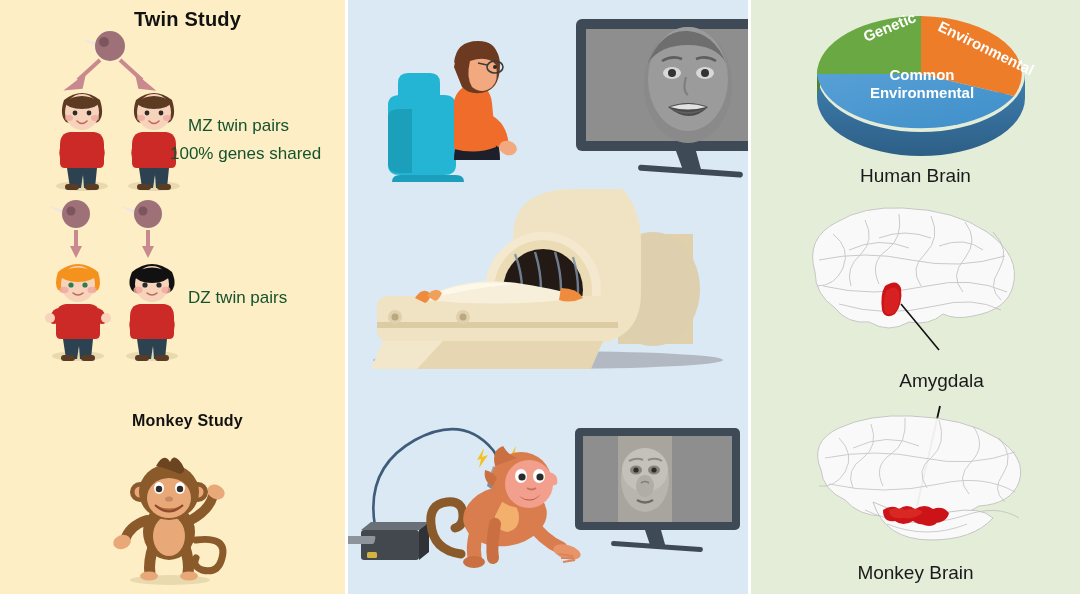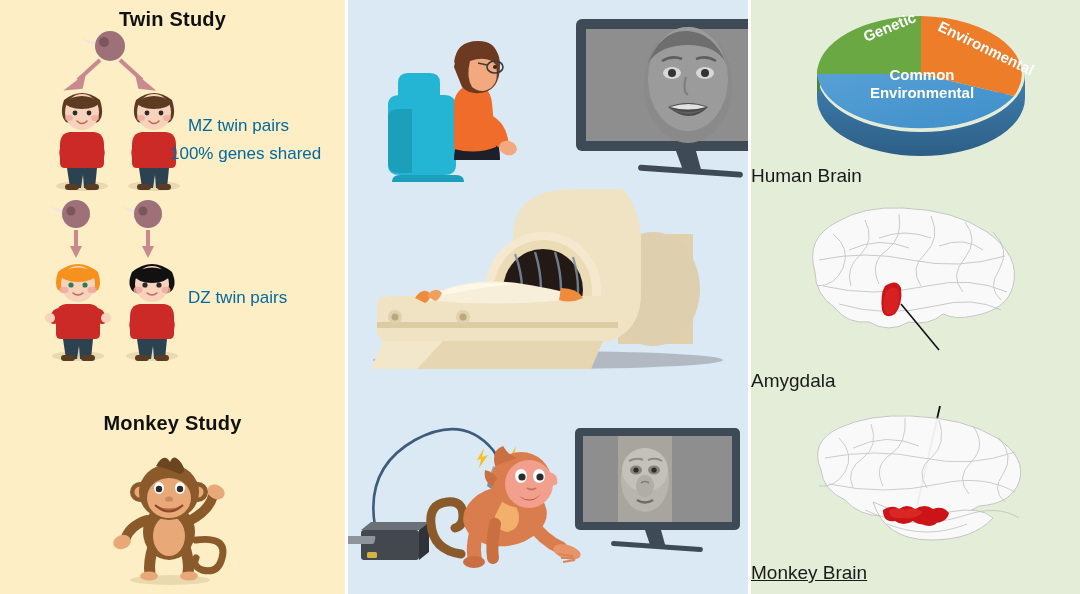--- a/index.html
+++ b/index.html
@@ -4,35 +4,35 @@
 <style>
   * { box-sizing: border-box; margin: 0; padding: 0; }
   body {
     width: 1080px; height: 594px;
     font-family: "Liberation Sans", sans-serif;
     background: #ffffff; overflow: hidden;
   }
   .figure { position: relative; width: 1080px; height: 594px; display: flex; }
 
   .panel { position: relative; height: 594px; overflow: hidden; }
-  .panel-left   { width: 345px; background: #fdeec5; }
+  .panel-left   { width: 345px; background: #fdeec5; padding-left: 15px; }
   .gap          { width: 3px;  background: #ffffff; }
   .panel-mid    { width: 400px; background: #dbe9f4; }
   .panel-right  { width: 329px; background: #e3edd8; }
 
   .title {
     position: absolute; width: 100%; text-align: center;
     font-weight: bold; color: #111; letter-spacing: .2px;
   }
   .caption {
-    position: absolute; text-align: left; color: #1a1a1a;
+    position: absolute; text-align: center; color: #1a1a1a;
     font-size: 19px; white-space: nowrap;
   }
   .side-text {
-    position: absolute; color: #0369a1; font-size: 17px; white-space: nowrap;
+    position: absolute; color: #14532d; font-size: 17px; white-space: nowrap;
   }
   .abs { position: absolute; }
   svg { display: block; overflow: visible; }
 </style>
 </head>
 <body>
 
 <div class="figure">
 
   <div class="panel panel-left">
@@ -147,21 +147,21 @@
           <path d="M48 54 q9 8 6 18 q-2 5 -7 2 q-4 -4 -3 -12Z" fill="#cc2a26"></path>
           <path d="M17 81 h30 l-2 20 h-11 l-1 -13 l-2 13 h-11Z" fill="#2c4250"></path>
           <rect x="15" y="97" width="14" height="6" rx="3" fill="#5a3b24"></rect>
           <rect x="35" y="97" width="14" height="6" rx="3" fill="#5a3b24"></rect>
         </g>
       </svg>
     </div>
 
     <div class="side-text" style="left:188px; top:288px;">DZ twin pairs</div>
 
-    <div class="title" style="top:412px; font-size:20px;">Monkey Study</div>
+    <div class="title" style="top:412px; font-size:16px;">Monkey Study</div>
 
     <div class="abs" style="left:92px; top:448px;">
       <svg width="165" height="140" viewBox="0 0 165 140">
         <ellipse cx="78" cy="132" rx="40" ry="5" fill="#e8d9ae"></ellipse>
 
         <path d="M104 92 q32 -4 26 18 q-4 16 -20 12 q-10 -4 -6 -12" stroke="#8b5a2b" stroke-width="7" fill="none" stroke-linecap="round"></path>
 
         <path d="M62 96 q-6 18 -4 30" stroke="#8b5a2b" stroke-width="11" fill="none" stroke-linecap="round"></path>
         <path d="M92 96 q6 18 4 30" stroke="#8b5a2b" stroke-width="11" fill="none" stroke-linecap="round"></path>
         <ellipse cx="57" cy="128" rx="9" ry="4.5" fill="#e8a878"></ellipse>
@@ -438,15 +438,15 @@
           <path d="M106 112 q10 -6 16 -1 q8 -6 16 0 q10 -6 18 0 q10 -4 16 4 q-2 10 -16 10
                    q-12 4 -20 -2 q-10 6 -18 0 q-12 2 -12 -11Z"></path>
           <ellipse cx="152" cy="122" rx="9" ry="6"></ellipse>
         </g>
         <g fill="#e63b2e" opacity=".5">
           <path d="M112 112 q10 -4 16 0 q10 -4 18 2 q-8 8 -20 6 q-14 2 -14 -8Z"></path>
         </g>
       </svg>
     </div>
 
-    <div class="caption" style="left:0; width:329px; top:562px;text-decoration:underline;">Monkey Brain</div>
+    <div class="caption" style="left:0; width:329px; top:562px;">Monkey Brain</div>
   </div>
 </div>
 
 </body></html>

